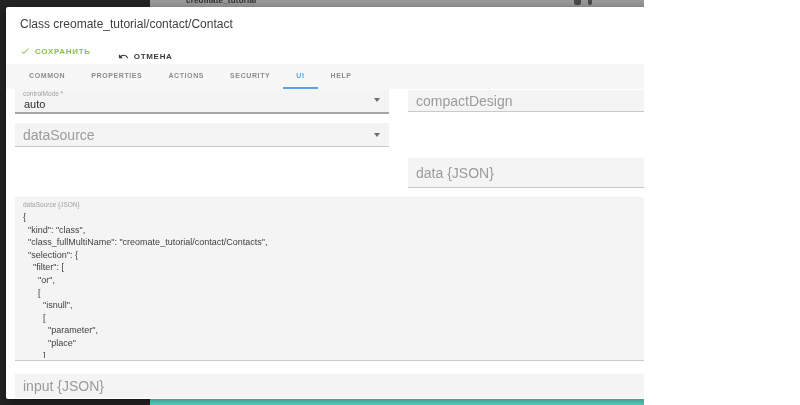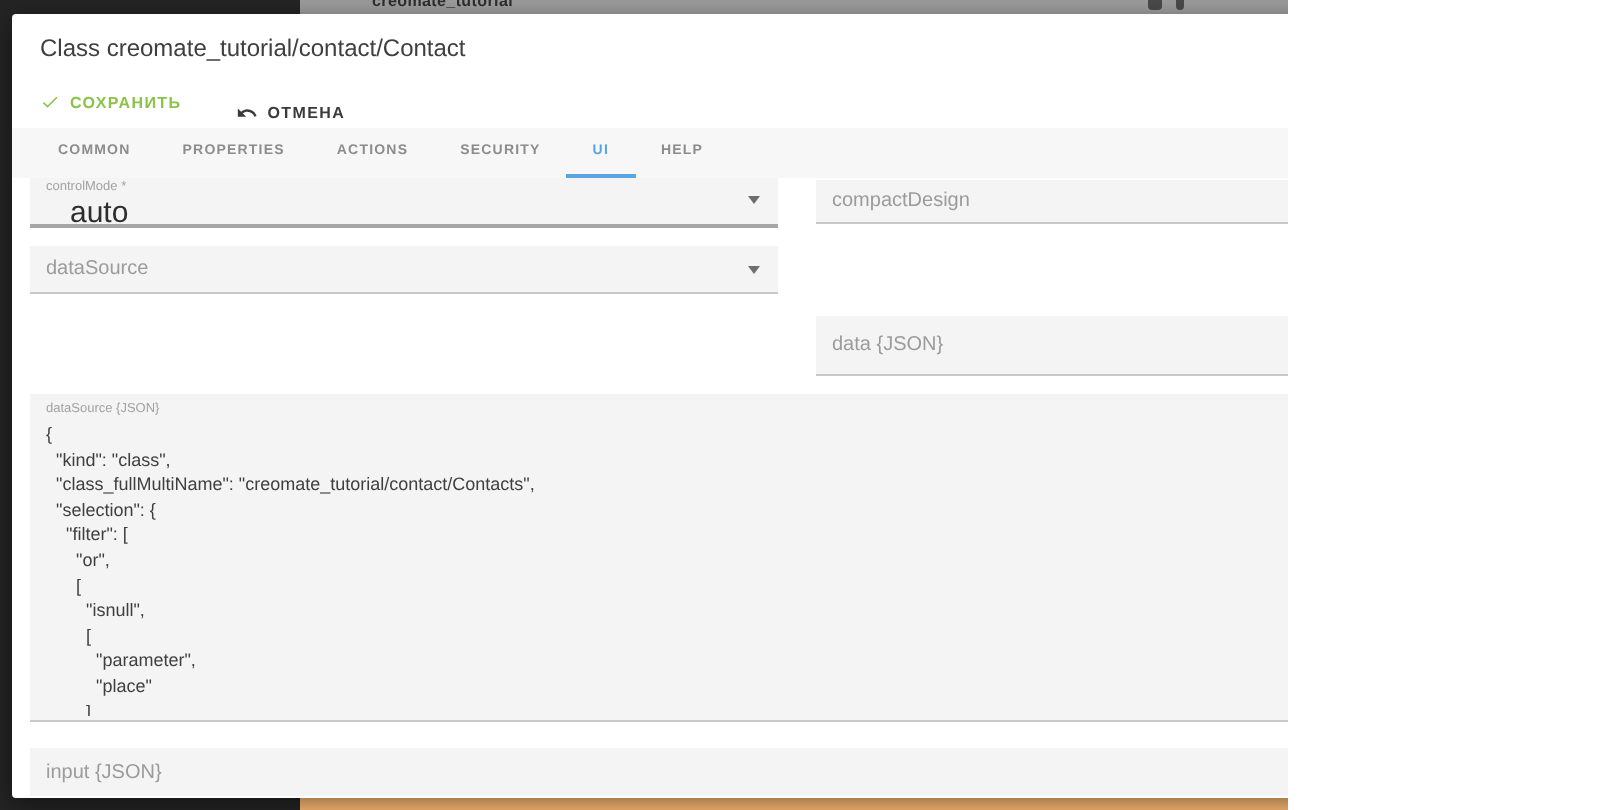--- a/index.html
+++ b/index.html
@@ -1,19 +1,19 @@
 <!DOCTYPE html>
 <html><head>
 <meta charset="utf-8">
 <style>
   * { margin:0; padding:0; box-sizing:border-box; }
   html,body { width:800px; height:405px; overflow:hidden; }
   body { font-family:"Liberation Sans","DejaVu Sans",sans-serif; background:#ffffff; }
 
-  .screen { position:relative; width:644px; height:405px; overflow:hidden; background:#fdba74; }
+  .screen { position:relative; width:644px; height:405px; overflow:hidden; background:#5eead4; }
 
   
   .bg-sidebar { position:absolute; left:0; top:0; width:150px; height:405px; background:#242424; }
   .bg-topbar { position:absolute; left:150px; top:0; width:650px; height:7px; background:#9c9c9c; overflow:hidden; }
   .bg-topbar .bg-app-label { position:absolute; left:36px; top:-4px; font-size:8px; font-weight:bold; color:#2e2e2e; letter-spacing:0.2px; }
   .bg-topbar .bg-ico { position:absolute; top:-2px; width:7px; height:7px; background:#4a4a4a; border-radius:2px; }
   .bg-topbar .bg-ico.i1 { left:424px; }
   .bg-topbar .bg-ico.i2 { left:438px; width:4px; }
   .bg-topbar .bg-search-label { position:absolute; left:504px; top:-3px; font-size:8px; color:#565656; }
   .bg-right-blue { position:absolute; left:793px; top:57px; width:7px; height:14px; background:#44719f; }
@@ -36,30 +36,30 @@
          letter-spacing:0.6px; color:#8c8c8c; border-bottom:2px solid transparent; cursor:pointer; }
   .tab.active { color:#58a4e4; border-bottom-color:#58a4e4; }
 
   
   .field { position:absolute; background:#f4f4f4; border-bottom:1px solid #c9c9c9; }
   .col-l { left:9px;  width:374px; }
   .col-r { left:402px; width:368px; }
 
   .fld-ctrlmode { top:80px; height:27px; border-bottom:2px solid #a6a6a6; }
   .fld-ctrlmode .mini-label { position:absolute; left:8px; top:3px; font-size:6.5px; color:#a2a2a2; }
-  .fld-ctrlmode .fld-value { position:absolute; left:20px; top:11px; font-size:15px; color:#2e2e2e; }
+  .fld-ctrlmode .fld-value { position:absolute; left:9px; top:11px; font-size:11px; color:#2e2e2e; }
 
   .fld-compact { top:83px; height:22px; }
   .fld-showcap { top:116px; height:24px; }
   .fld-padding { top:116px; height:24px; }
   .fld-capalign { top:151px; height:26px; }
   .fld-datajson { top:151px; height:30px; }
 
   .ph-field { display:flex; align-items:center; padding-left:8px; }
-  .ph-label { font-size:10px; color:#9b9b9b; }
+  .ph-label { font-size:14px; color:#9b9b9b; }
 
   .caret { position:absolute; right:9px; top:50%; margin-top:-2px; width:0; height:0;
            border-left:3.5px solid transparent; border-right:3.5px solid transparent;
            border-top:4.5px solid #6e6e6e; }
 
   
   .fld-datasource { top:190px; height:164px; left:9px; width:761px; }
   .fld-datasource .mini-label { position:absolute; left:8px; top:4px; font-size:6.5px; color:#a2a2a2; }
   .json-pre { position:absolute; left:8px; top:14px; right:30px; bottom:2px; overflow:hidden;
               font-family:"Liberation Sans","DejaVu Sans",sans-serif; font-size:9px;

